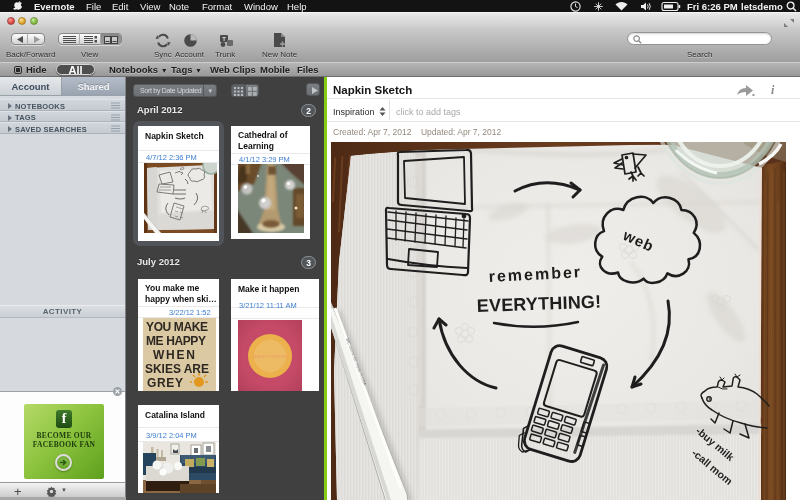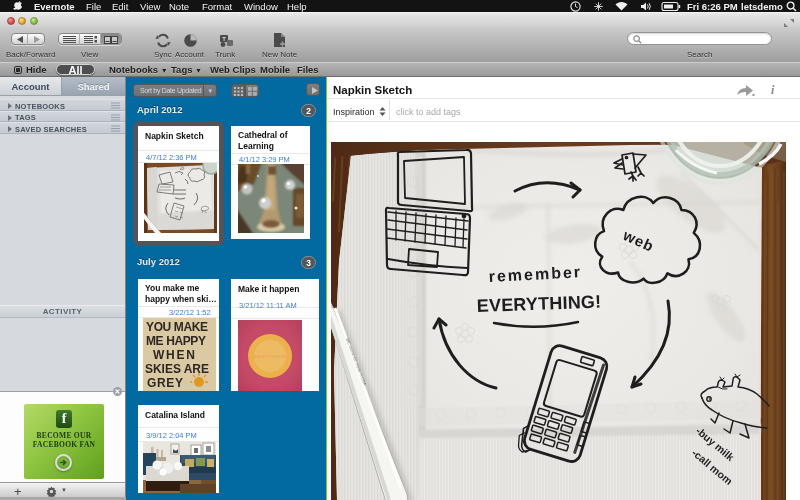--- a/index.html
+++ b/index.html
@@ -43,21 +43,21 @@
   background:linear-gradient(135deg,#b4d968 0%,#8ec440 45%,#5ea01c 100%); }
 #fsq { position:absolute; left:32px; top:6px; width:16px; height:18px; border-radius:3px;
   background:linear-gradient(#3f7a2b,#1d4a12); color:#fff; font-family:"Liberation Serif",serif; font-weight:bold; font-size:14px; text-align:center; line-height:18px;}
 .adtxt { position:absolute; width:80px; text-align:center; font-family:"Liberation Serif",serif; font-weight:bold; font-size:7.5px; color:#1c3a0e; letter-spacing:.3px;}
 #adbtn { position:absolute; left:31px; top:50px; width:17px; height:17px; border-radius:50%;
   background:radial-gradient(circle at 50% 40%, #8abf4e 0%, #6aa42e 70%); border:2px solid #dcdcdc; box-shadow:0 1px 2px rgba(0,0,0,.3);}
 #sbbottom { position:absolute; left:0; top:405px; width:125px; height:15px; background:linear-gradient(#f3f3f3,#cccccc); border-top:1px solid #999; }
 #sbunder { position:absolute; left:0; top:497px; width:126px; height:3px; background:#a7a7a7; }
 
 
-#listpanel { left:126px; top:77px; width:201px; height:423px; background:#0369a1; border-right:1px solid #84cc16; overflow:hidden; }
+#listpanel { left:126px; top:77px; width:201px; height:423px; background:#404040; border-right:3px solid #84cc16; overflow:hidden; }
 #sortbox { position:absolute; left:7px; top:7px; width:84px; height:13px; border:1px solid #55585b; border-radius:3px;
   background:linear-gradient(#7b7f83,#6b6f73); color:#d7dadd; font-size:7px; letter-spacing:-0.3px; line-height:12px; white-space:nowrap; overflow:hidden; }
 .gridbtn { position:absolute; top:7px; width:14px; height:13px; border:1px solid #55585b; }
 #playbtn { position:absolute; left:180px; top:6px; width:14px; height:13px; border:1px solid #55585b; border-radius:3px; background:linear-gradient(#7b7f83,#6b6f73); }
 .sechead { position:absolute; left:11px; font-size:9.5px; font-weight:bold; color:#e7e9eb; text-shadow:0 -1px 0 rgba(0,0,0,.4); }
 .badge { position:absolute; left:175px; width:15px; height:13px; border-radius:7px; background:#53575b; border:1px solid #8d9195;
   color:#fff; font-size:8.5px; font-weight:bold; text-align:center; line-height:12px; }
 #selwrap { position:absolute; left:7px; top:44px; width:91px; height:125px; background:#515559; border-radius:7px; }
 .card { position:absolute; background:#fff; }
 .ctitle { position:absolute; left:7px; font-size:8.5px; font-weight:bold; color:#101010; line-height:11px; white-space:nowrap; }
@@ -462,20 +462,21 @@
       </svg>
     <div class="abs" style="left:444px;top:6px;font-family:'Liberation Serif',serif;font-style:italic;font-size:12px;color:#8a8a8a;font-weight:bold;">i</div>
     <div class="nhr" style="top:21px;"></div>
     <div id="nmeta">Inspiration</div>
     <svg class="abs" style="left:52px;top:30px;" width="7" height="9" viewBox="0 0 7 9">
         <path d="M3.5 0L6.5 3.5H0.5z M3.5 9L6.5 5.5H0.5z" fill="#555"></path>
       </svg>
     <div class="abs" style="left:62px;top:23px;width:1px;height:20px;background:#e2e2e2;"></div>
     <div id="ntags">click to add tags</div>
     <div class="nhr" style="top:44px;"></div>
+    <div id="ncreated">Created: Apr 7, 2012&nbsp;&nbsp;&nbsp;&nbsp;Updated: Apr 7, 2012</div>
     <div id="photo">
 <svg width="460" height="358" viewBox="0 0 460 358">
  <defs>
   <linearGradient id="wood" x1="0" y1="0" x2="1" y2="0">
     <stop offset="0" stop-color="#4e2a15"></stop>
               <stop offset=".5" stop-color="#6a3c1e"></stop>
               <stop offset="1" stop-color="#59301a"></stop>
   </linearGradient>
   <linearGradient id="woodr" x1="0" y1="0" x2="1" y2="0">
     <stop offset="0" stop-color="#5e3517"></stop>

